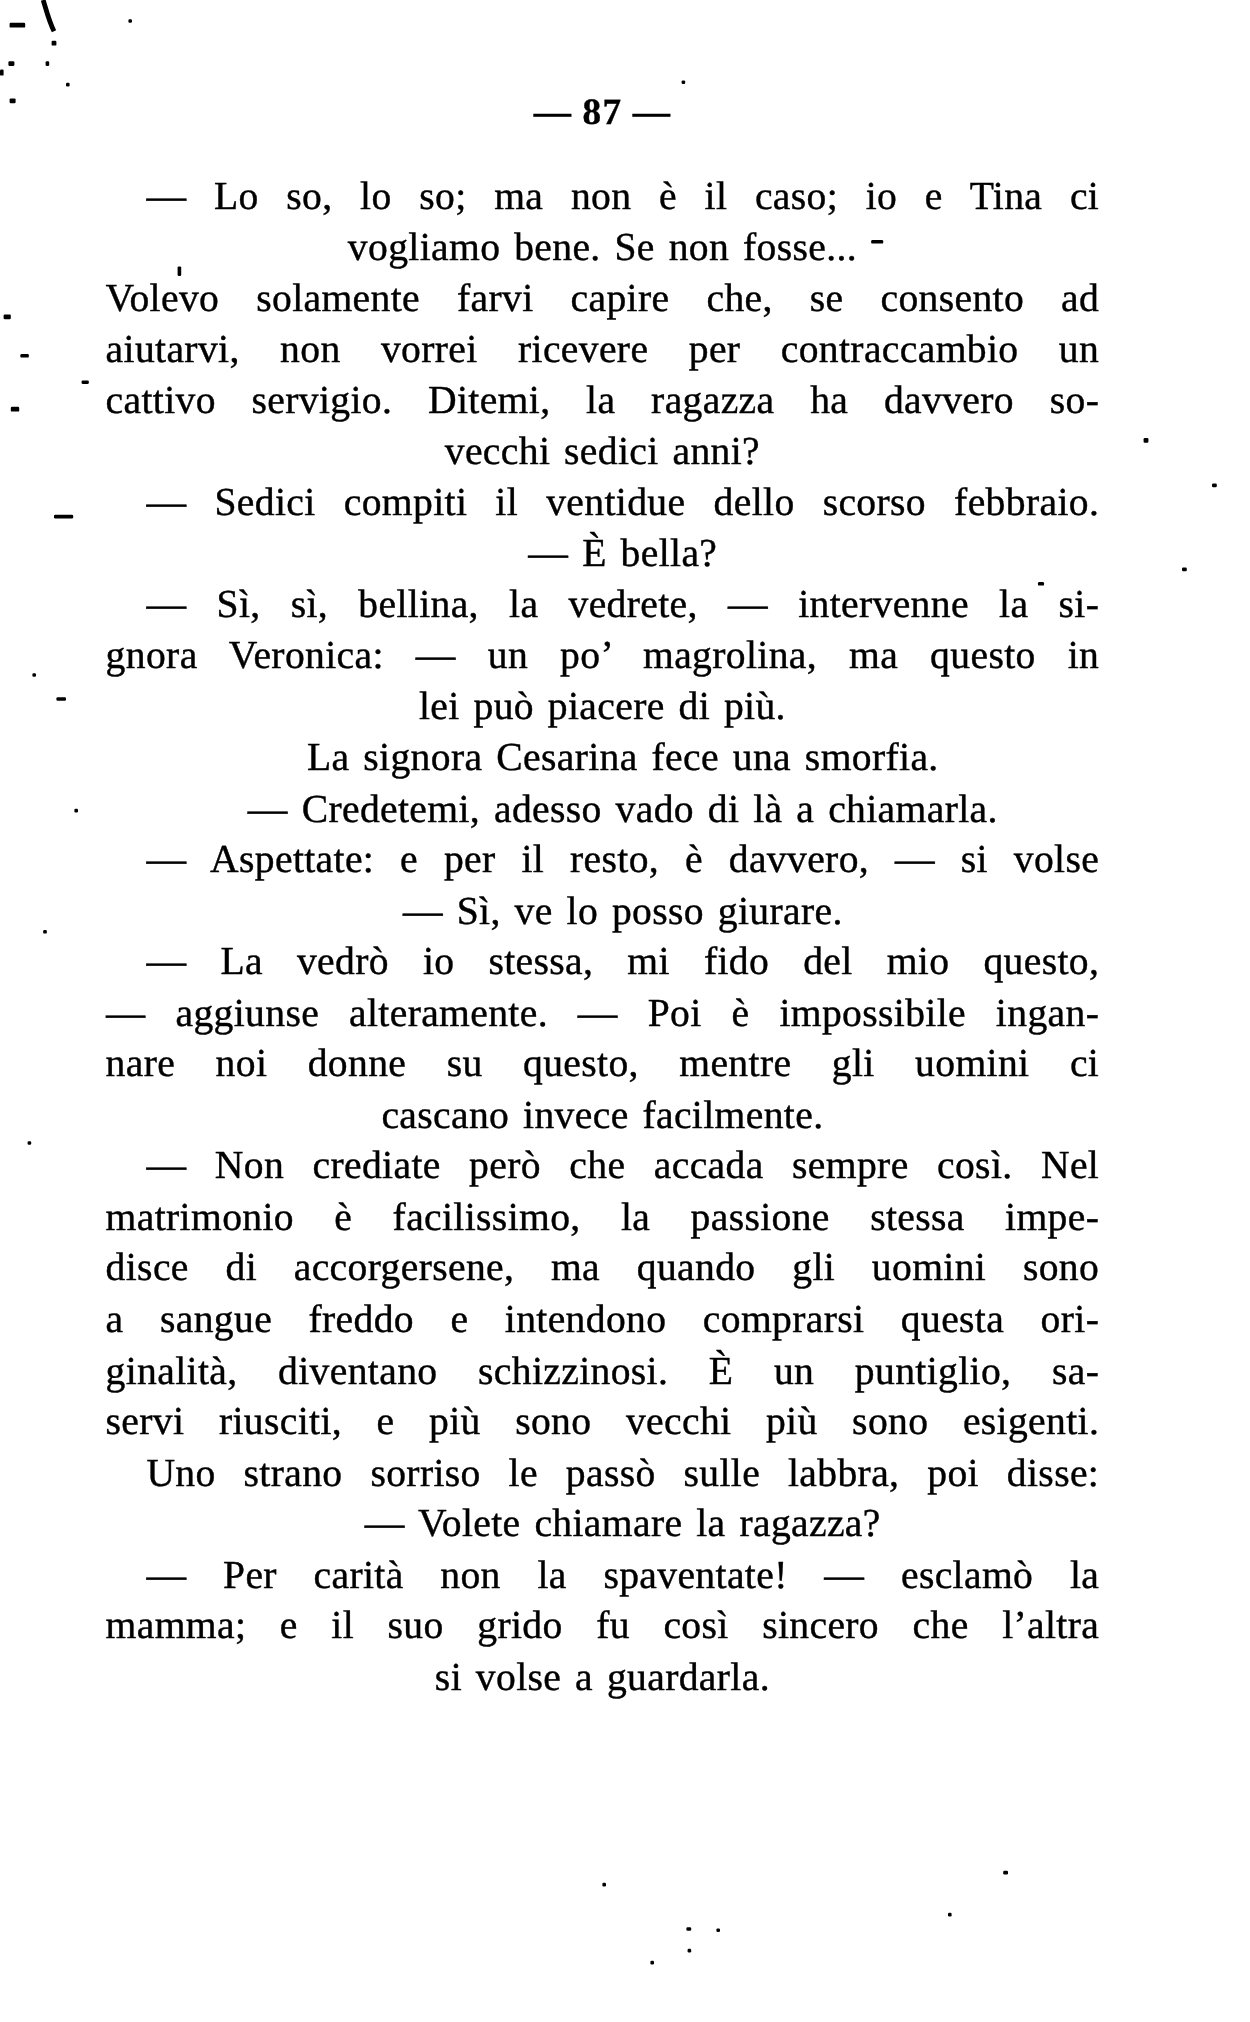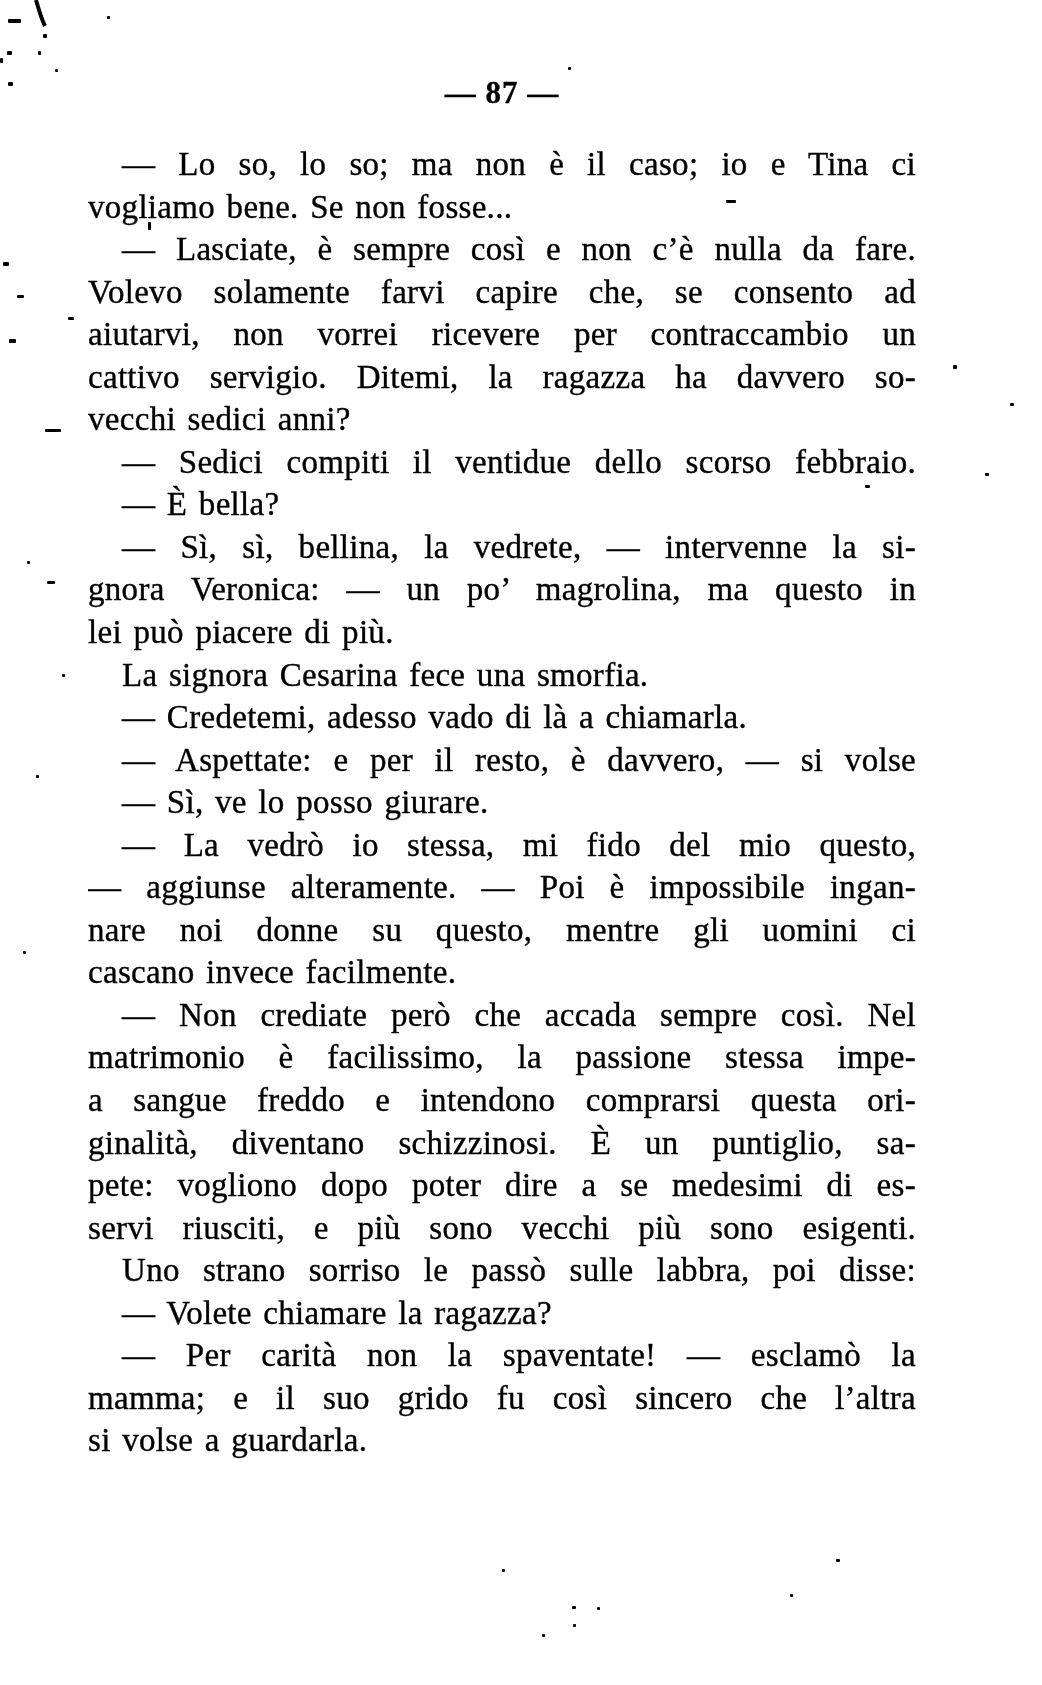--- a/index.html
+++ b/index.html
@@ -36,20 +36,21 @@
     font-size: 33px;
     -webkit-text-stroke: 0.35px #000;
     letter-spacing: 0.3px;
   }
   .line {
     height: 42.55px;
     line-height: 42.55px;
     overflow: hidden;
     white-space: nowrap;
     word-spacing: 3px;
+    text-align: center;
   }
   .line.just {
     white-space: normal;
     text-align: justify;
     text-align-last: justify;
   }
   .line.indent {
     padding-left: 34px;
   }
   .speck {
@@ -104,43 +105,42 @@
   <div class="speck" style="left:573px; top:1624px;width:3px;  height:3px;"></div>
   <div class="speck" style="left:542px; top:1634px;width:3px;  height:3px;"></div>
 
   <div class="header">
     <span>— 87 —</span>
   </div>
 
   <div class="text-block">
       <div class="line indent just">— Lo so, lo so; ma non è il caso; io e Tina ci</div>
       <div class="line">vogliamo bene. Se non fosse...</div>
-      <div class="line indent just">— Lasciate, è sempre così e non c’è nulla da fare.</div>
       <div class="line just">Volevo solamente farvi capire che, se consento ad</div>
       <div class="line just">aiutarvi, non vorrei ricevere per contraccambio un</div>
       <div class="line just">cattivo servigio. Ditemi, la ragazza ha davvero so-</div>
       <div class="line">vecchi sedici anni?</div>
       <div class="line indent just">— Sedici compiti il ventidue dello scorso febbraio.</div>
       <div class="line indent">— È bella?</div>
       <div class="line indent just">— Sì, sì, bellina, la vedrete, — intervenne la si-</div>
       <div class="line just">gnora Veronica: — un po’ magrolina, ma questo in</div>
       <div class="line">lei può piacere di più.</div>
       <div class="line indent">La signora Cesarina fece una smorfia.</div>
       <div class="line indent">— Credetemi, adesso vado di là a chiamarla.</div>
       <div class="line indent just">— Aspettate: e per il resto, è davvero, — si volse</div>
       <div class="line indent">— Sì, ve lo posso giurare.</div>
       <div class="line indent just">— La vedrò io stessa, mi fido del mio questo,</div>
       <div class="line just">— aggiunse alteramente. — Poi è impossibile ingan-</div>
       <div class="line just">nare noi donne su questo, mentre gli uomini ci</div>
       <div class="line">cascano invece facilmente.</div>
       <div class="line indent just">— Non crediate però che accada sempre così. Nel</div>
       <div class="line just">matrimonio è facilissimo, la passione stessa impe-</div>
+      <div class="line just">disce di accorgersene, ma quando gli uomini sono</div>
       <div class="line just">a sangue freddo e intendono comprarsi questa ori-</div>
       <div class="line just">ginalità, diventano schizzinosi. È un puntiglio, sa-</div>
-      <div class="line just">pete: vogliono dopo poter dire a se medesimi di es-</div>
       <div class="line just">servi riusciti, e più sono vecchi più sono esigenti.</div>
       <div class="line indent just">Uno strano sorriso le passò sulle labbra, poi disse:</div>
       <div class="line indent">— Volete chiamare la ragazza?</div>
       <div class="line indent just">— Per carità non la spaventate! — esclamò la</div>
       <div class="line just">mamma; e il suo grido fu così sincero che l’altra</div>
       <div class="line">si volse a guardarla.</div>
     </div>
 
 </div>
 

